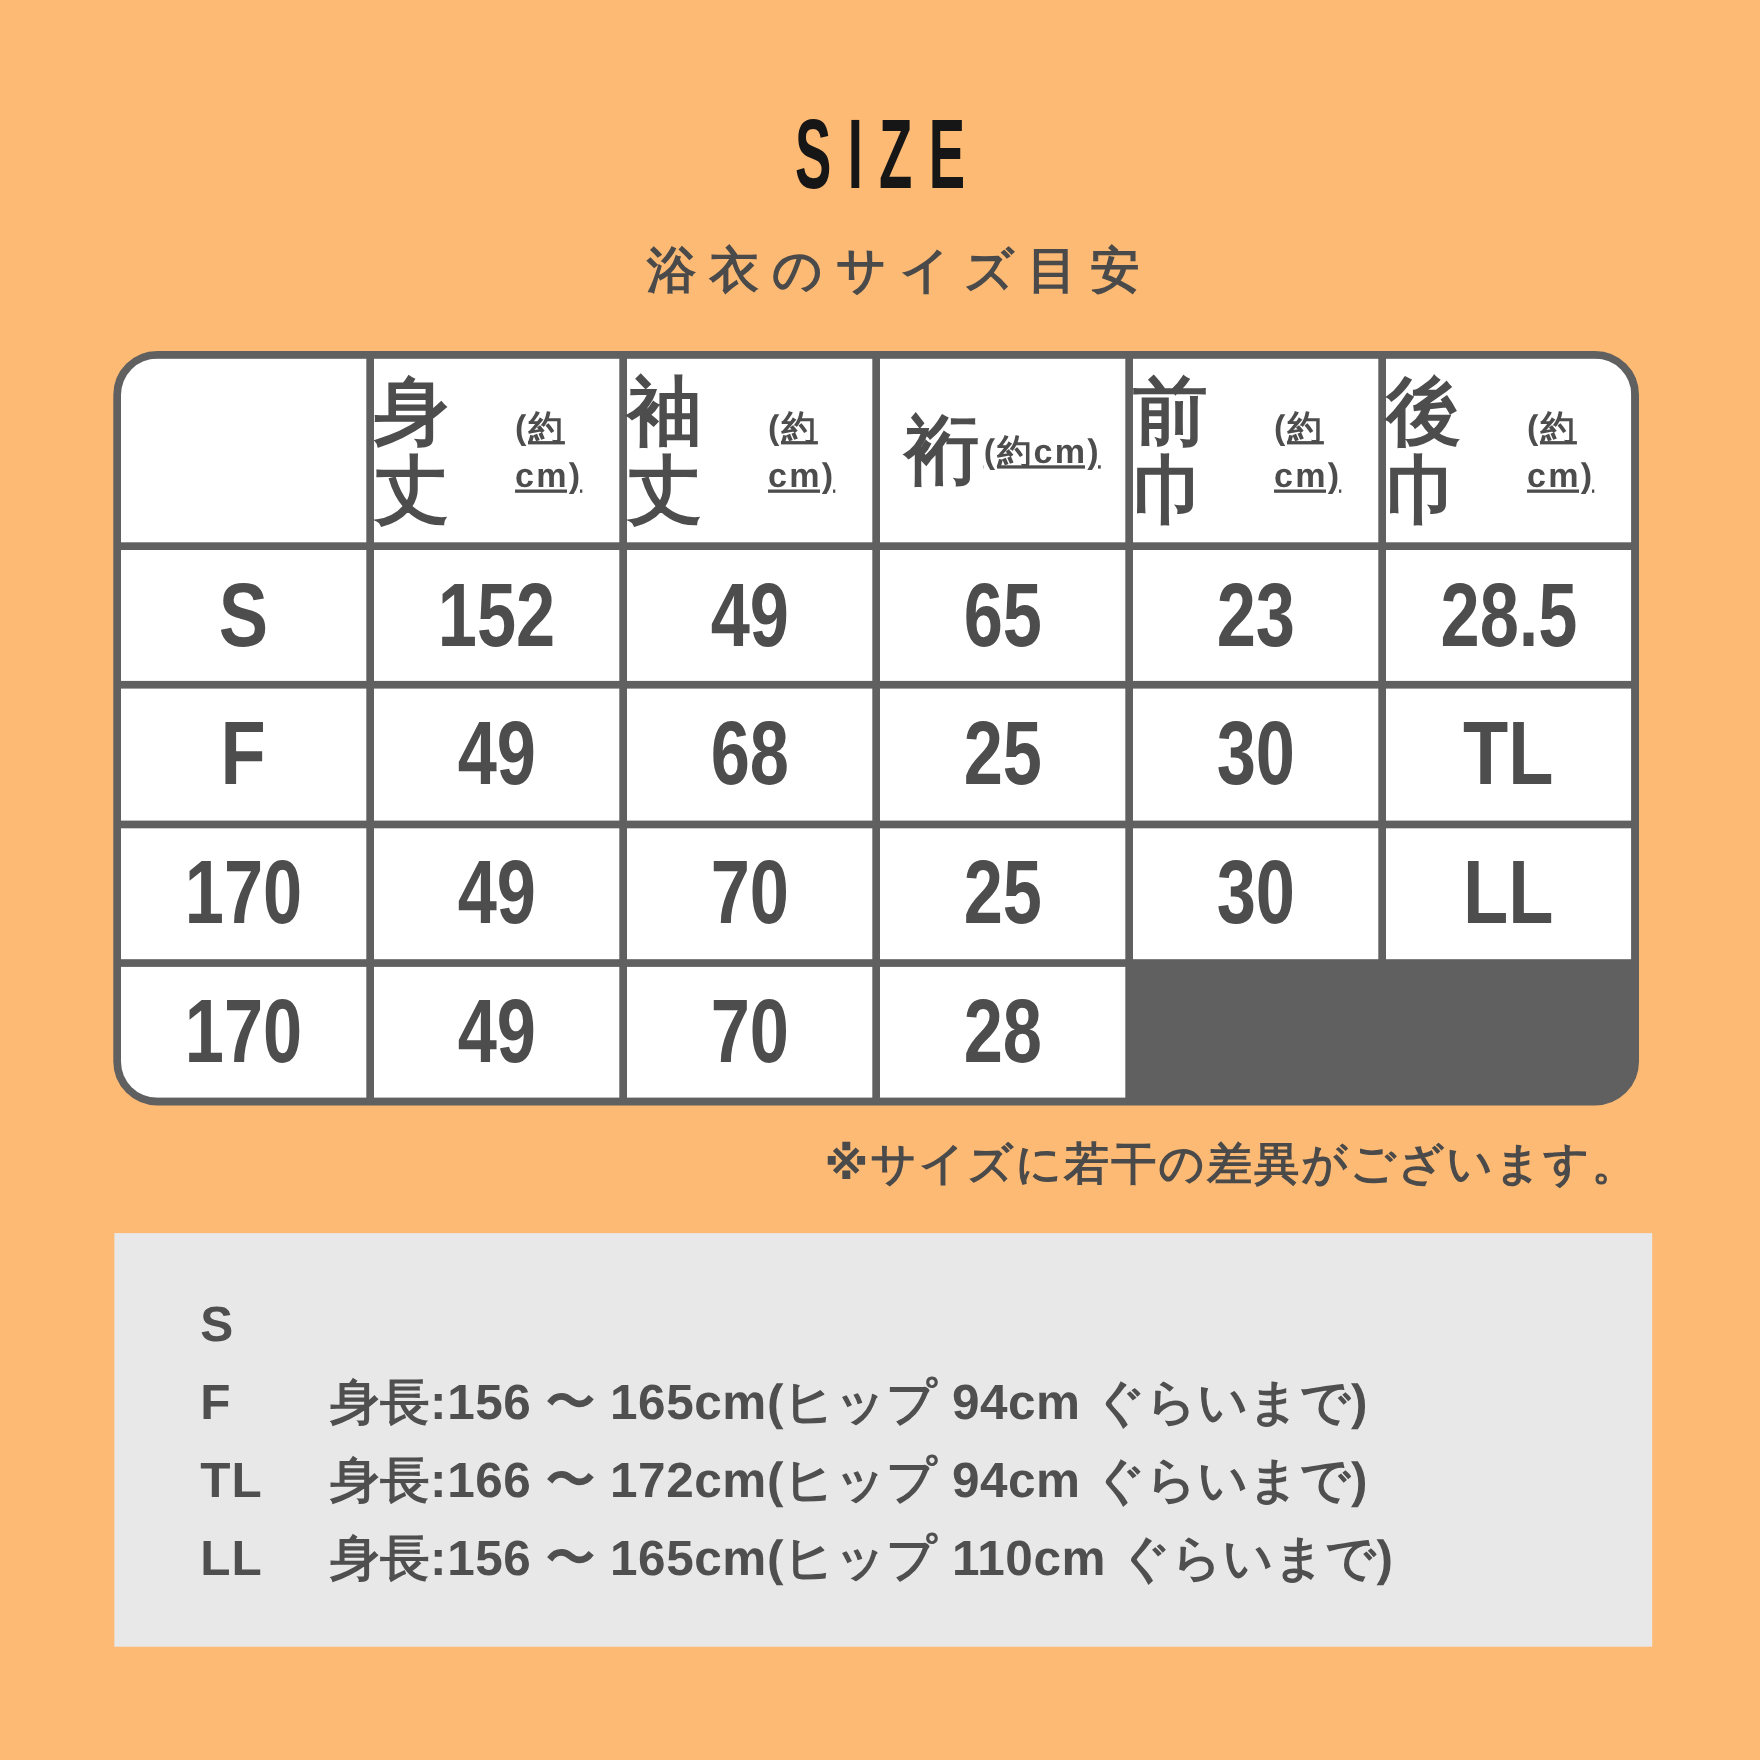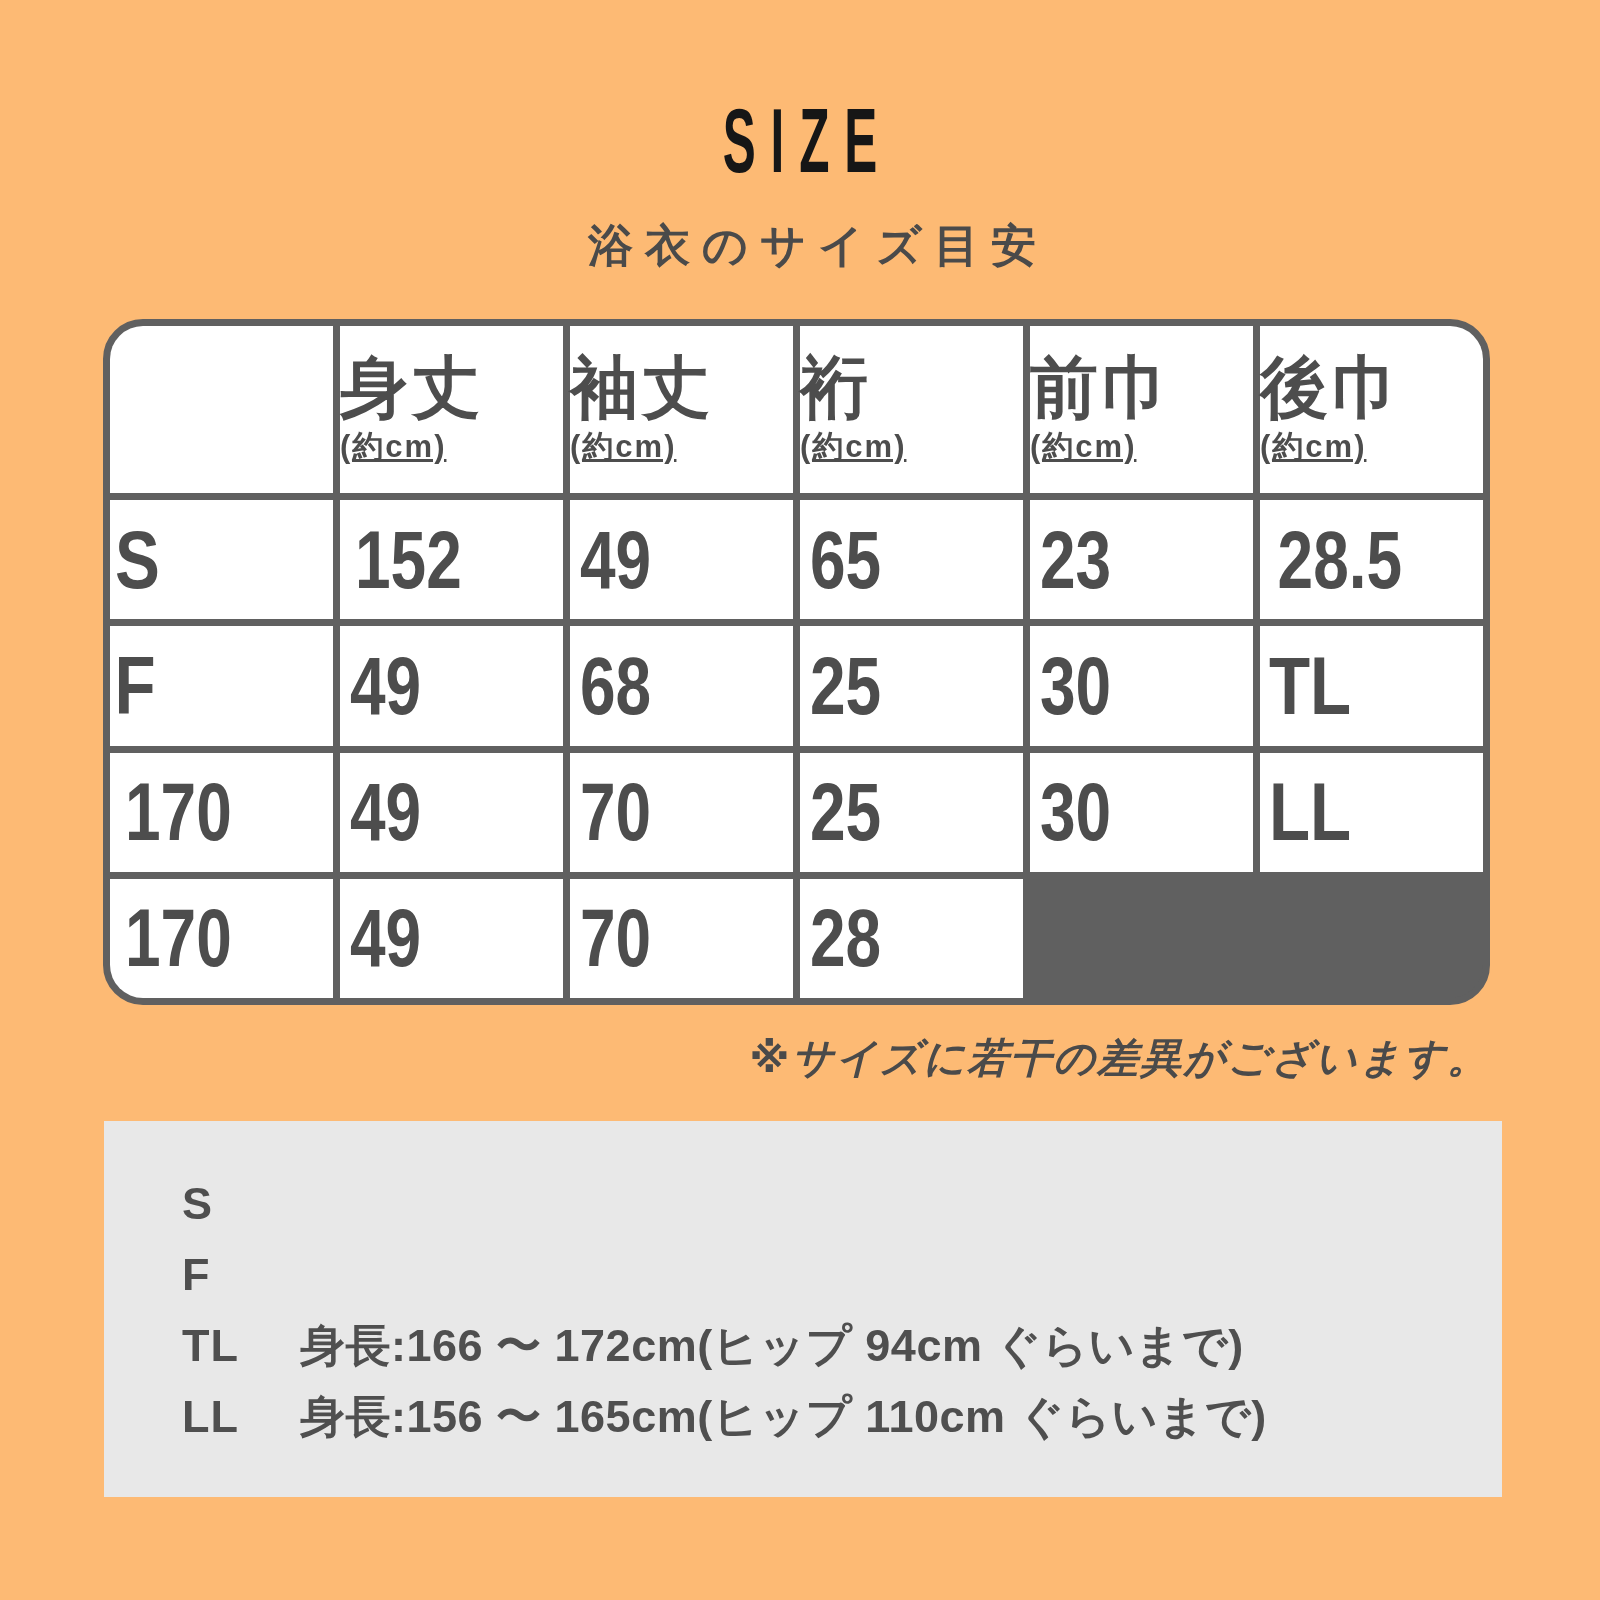--- a/index.html
+++ b/index.html
@@ -21,30 +21,30 @@
   }
   .size-table{
     position:absolute;left:103px;top:319px;width:1387px;height:686px;
     box-sizing:border-box;display:grid;
     grid-template-columns:repeat(6,1fr);
     grid-template-rows:167px repeat(4,1fr);
     gap:7px;background:#606060;border:7px solid #606060;border-radius:40px;
     overflow:hidden;
   }
   .cell{
-    background:#ffffff;display:flex;flex-direction:column;
-    align-items:flex-start;justify-content:center;color:#4d4d4d;
+    background:#ffffff;display:flex;flex-direction:row;
+    align-items:center;justify-content:center;color:#4d4d4d;
   }
   .hlabel{font-size:68px;font-weight:700;letter-spacing:4px;line-height:72px;}
   .hunit{font-size:31px;font-weight:700;letter-spacing:2px;line-height:44px;margin-top:2px;text-decoration:underline;}
   .rlabel{font-size:82px;font-weight:700;transform:scaleX(0.82);}
   .num{font-size:82px;font-weight:700;transform:scaleX(0.78);white-space:nowrap;}
   .note{
     position:absolute;top:1031px;right:110px;margin:0;
-    font-size:41px;font-weight:700;color:#4a4a4a;letter-spacing:2px;font-style:italic;
+    font-size:41px;font-weight:700;color:#4a4a4a;letter-spacing:2px;
   }
   .guide-box{
     position:absolute;left:104px;top:1121px;width:1398px;height:376px;
     background:#e8e8e8;box-sizing:border-box;padding-top:47px;
   }
   .guide-line{
     height:71px;display:flex;align-items:center;
     padding-left:78px;color:#4f4f4f;font-weight:700;font-size:45px;
   }
   .g-size{width:118px;flex:0 0 118px;letter-spacing:1px;}
@@ -154,20 +154,21 @@
   </div>
 
   <p class="note">※サイズに若干の差異がございます。</p>
 
   <div class="guide-box">
     <div class="guide-line">
       <span class="g-size">S</span>
     </div>
     <div class="guide-line">
       <span class="g-size">F</span>
+      <span class="g-desc">身長:156 〜 165cm(ヒップ 94cm ぐらいまで)</span>
     </div>
     <div class="guide-line">
       <span class="g-size">TL</span>
       <span class="g-desc">身長:166 〜 172cm(ヒップ 94cm ぐらいまで)</span>
     </div>
     <div class="guide-line">
       <span class="g-size">LL</span>
       <span class="g-desc">身長:156 〜 165cm(ヒップ 110cm ぐらいまで)</span>
     </div>
   </div>

